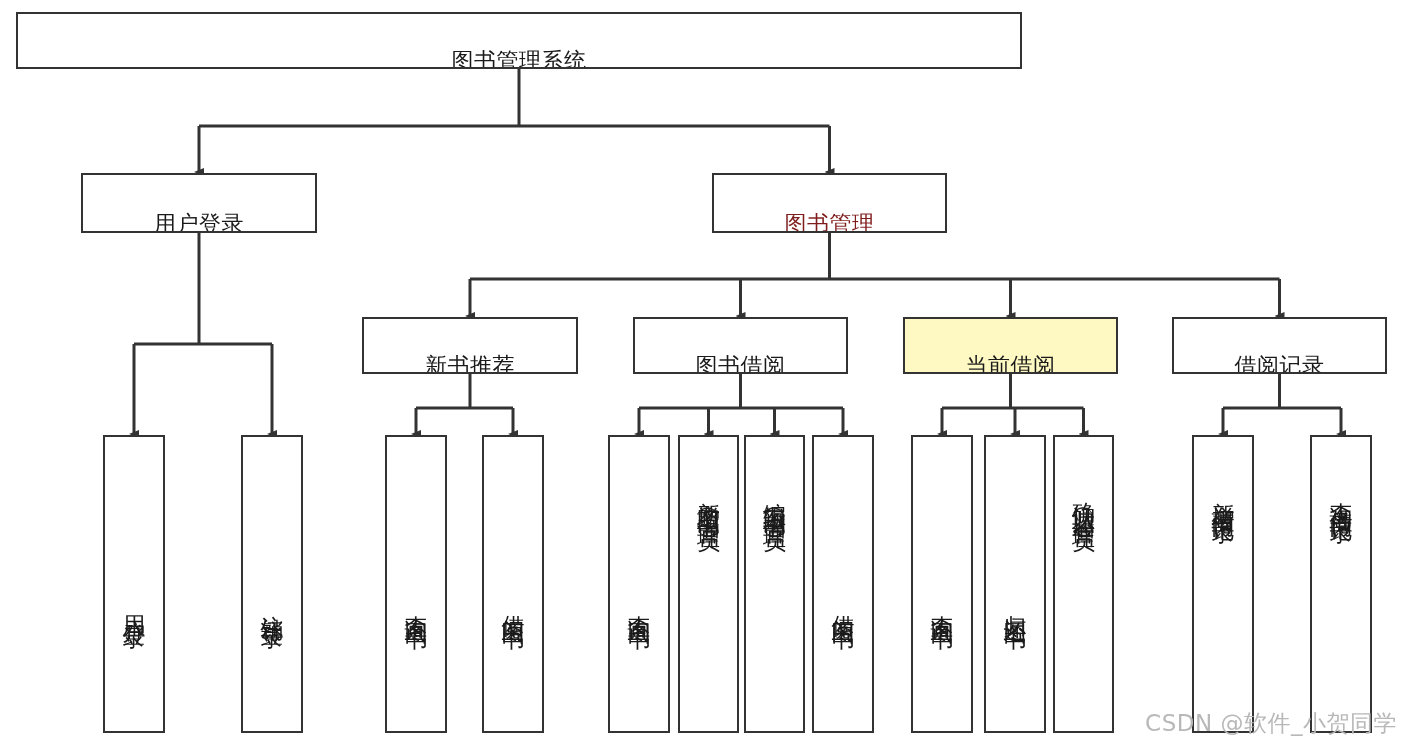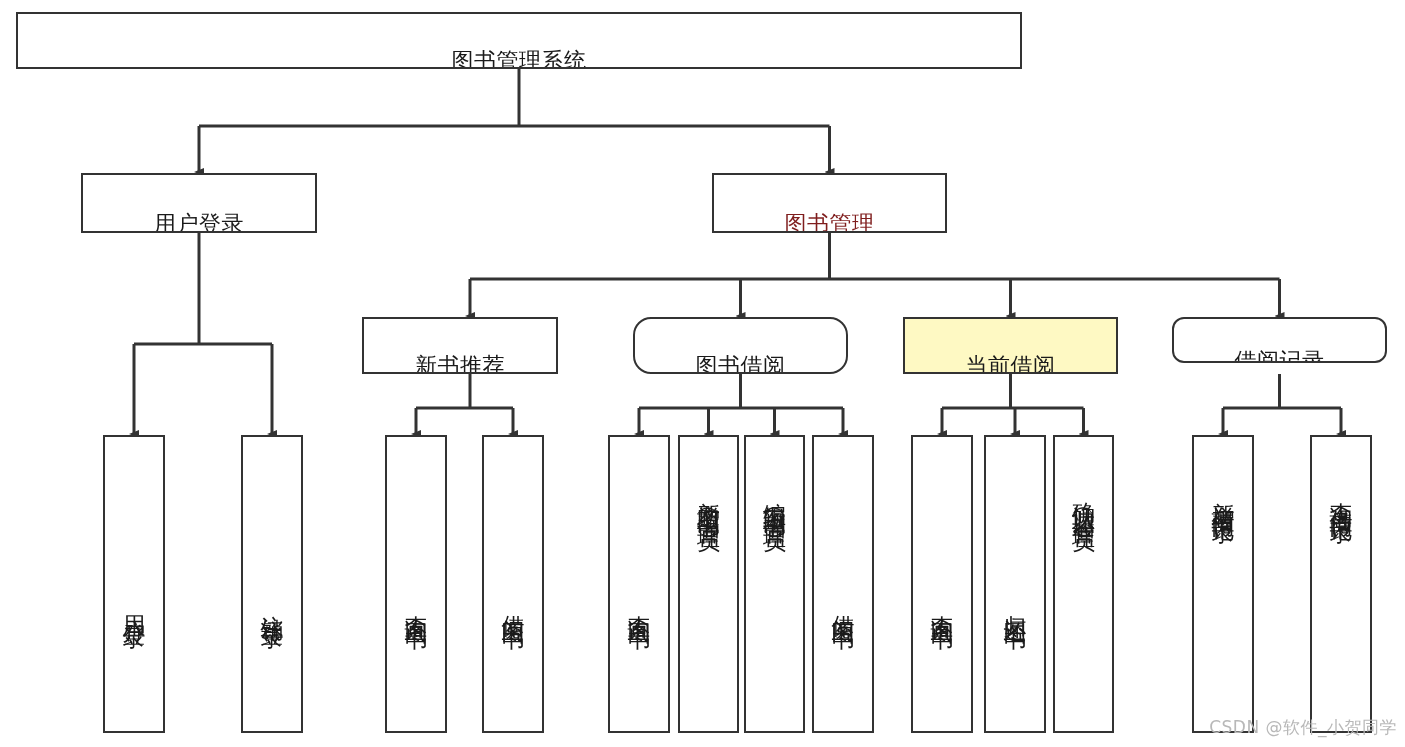--- a/index.html
+++ b/index.html
@@ -56,21 +56,21 @@
     padding-top: 6px;
   }
   .node-box.vertical.centered {
     align-items: center;
     padding-top: 0;
   }
   #watermark {
     position: absolute;
     right: 8px;
     bottom: 8px;
-    font-size: 17px;
+    font-size: 23px;
     color: #b8b8b8;
     letter-spacing: 0.5px;
     white-space: nowrap;
     user-select: none;
   }
 </style>
 </head>
 <body>
 
 <div id="diagram-root">
@@ -121,30 +121,30 @@
   <div id="nodes-layer">
       <div class="node-box" style="left: 16px; top: 12px; width: 1006px; height: 57px; border-color: rgb(51, 51, 51); background: rgb(255, 255, 255);">
         <span class="node-label" style="color: rgb(26, 26, 26);">图书管理系统</span>
       </div>
       <div class="node-box" style="left: 81px; top: 173px; width: 236px; height: 60px; border-color: rgb(51, 51, 51); background: rgb(255, 255, 255);">
         <span class="node-label" style="color: rgb(26, 26, 26);">用户登录</span>
       </div>
       <div class="node-box" style="left: 712px; top: 173px; width: 235px; height: 60px; border-color: rgb(51, 51, 51); background: rgb(255, 255, 255);">
         <span class="node-label" style="color: #7f1d1d;">图书管理</span>
       </div>
-      <div class="node-box" style="left: 362px; top: 317px; width: 196px; height: 57px; border-color: rgb(51, 51, 51); background: rgb(255, 255, 255);">
+      <div class="node-box" style="left: 362px; top: 317px; width: 216px; height: 57px; border-color: rgb(51, 51, 51); background: rgb(255, 255, 255);">
         <span class="node-label" style="color: rgb(26, 26, 26);">新书推荐</span>
       </div>
-      <div class="node-box" style="left: 633px; top: 317px; width: 215px; height: 57px; border-color: rgb(51, 51, 51); background: rgb(255, 255, 255); border-radius: 18px;">
+      <div class="node-box" style="left: 633px; top: 317px; width: 215px; height: 57px; border-color: rgb(51, 51, 51); background: rgb(255, 255, 255);">
         <span class="node-label" style="color: rgb(26, 26, 26);">图书借阅</span>
       </div>
       <div class="node-box" style="left: 903px; top: 317px; width: 215px; height: 57px; border-color: rgb(51, 51, 51); background: #fef9c3;">
         <span class="node-label" style="color: rgb(26, 26, 26);">当前借阅</span>
       </div>
-      <div class="node-box" style="left: 1172px; top: 317px; width: 215px; height: 46px; border-color: rgb(51, 51, 51); background: rgb(255, 255, 255); border-radius: 12px;">
+      <div class="node-box" style="left: 1172px; top: 317px; width: 215px; height: 57px; border-color: rgb(51, 51, 51); background: rgb(255, 255, 255);">
         <span class="node-label" style="color: rgb(26, 26, 26);">借阅记录</span>
       </div>
       <div class="node-box vertical centered" style="left: 103px; top: 435px; width: 62px; height: 298px; border-color: rgb(51, 51, 51); background: rgb(255, 255, 255);">
         <span class="node-label" style="color: rgb(26, 26, 26);">用户登录</span>
       </div>
       <div class="node-box vertical centered" style="left: 241px; top: 435px; width: 62px; height: 298px; border-color: rgb(51, 51, 51); background: rgb(255, 255, 255);">
         <span class="node-label" style="color: rgb(26, 26, 26);">注销登录</span>
       </div>
       <div class="node-box vertical centered" style="left: 385px; top: 435px; width: 62px; height: 298px; border-color: rgb(51, 51, 51); background: rgb(255, 255, 255);">
         <span class="node-label" style="color: rgb(26, 26, 26);">查询图书</span>

